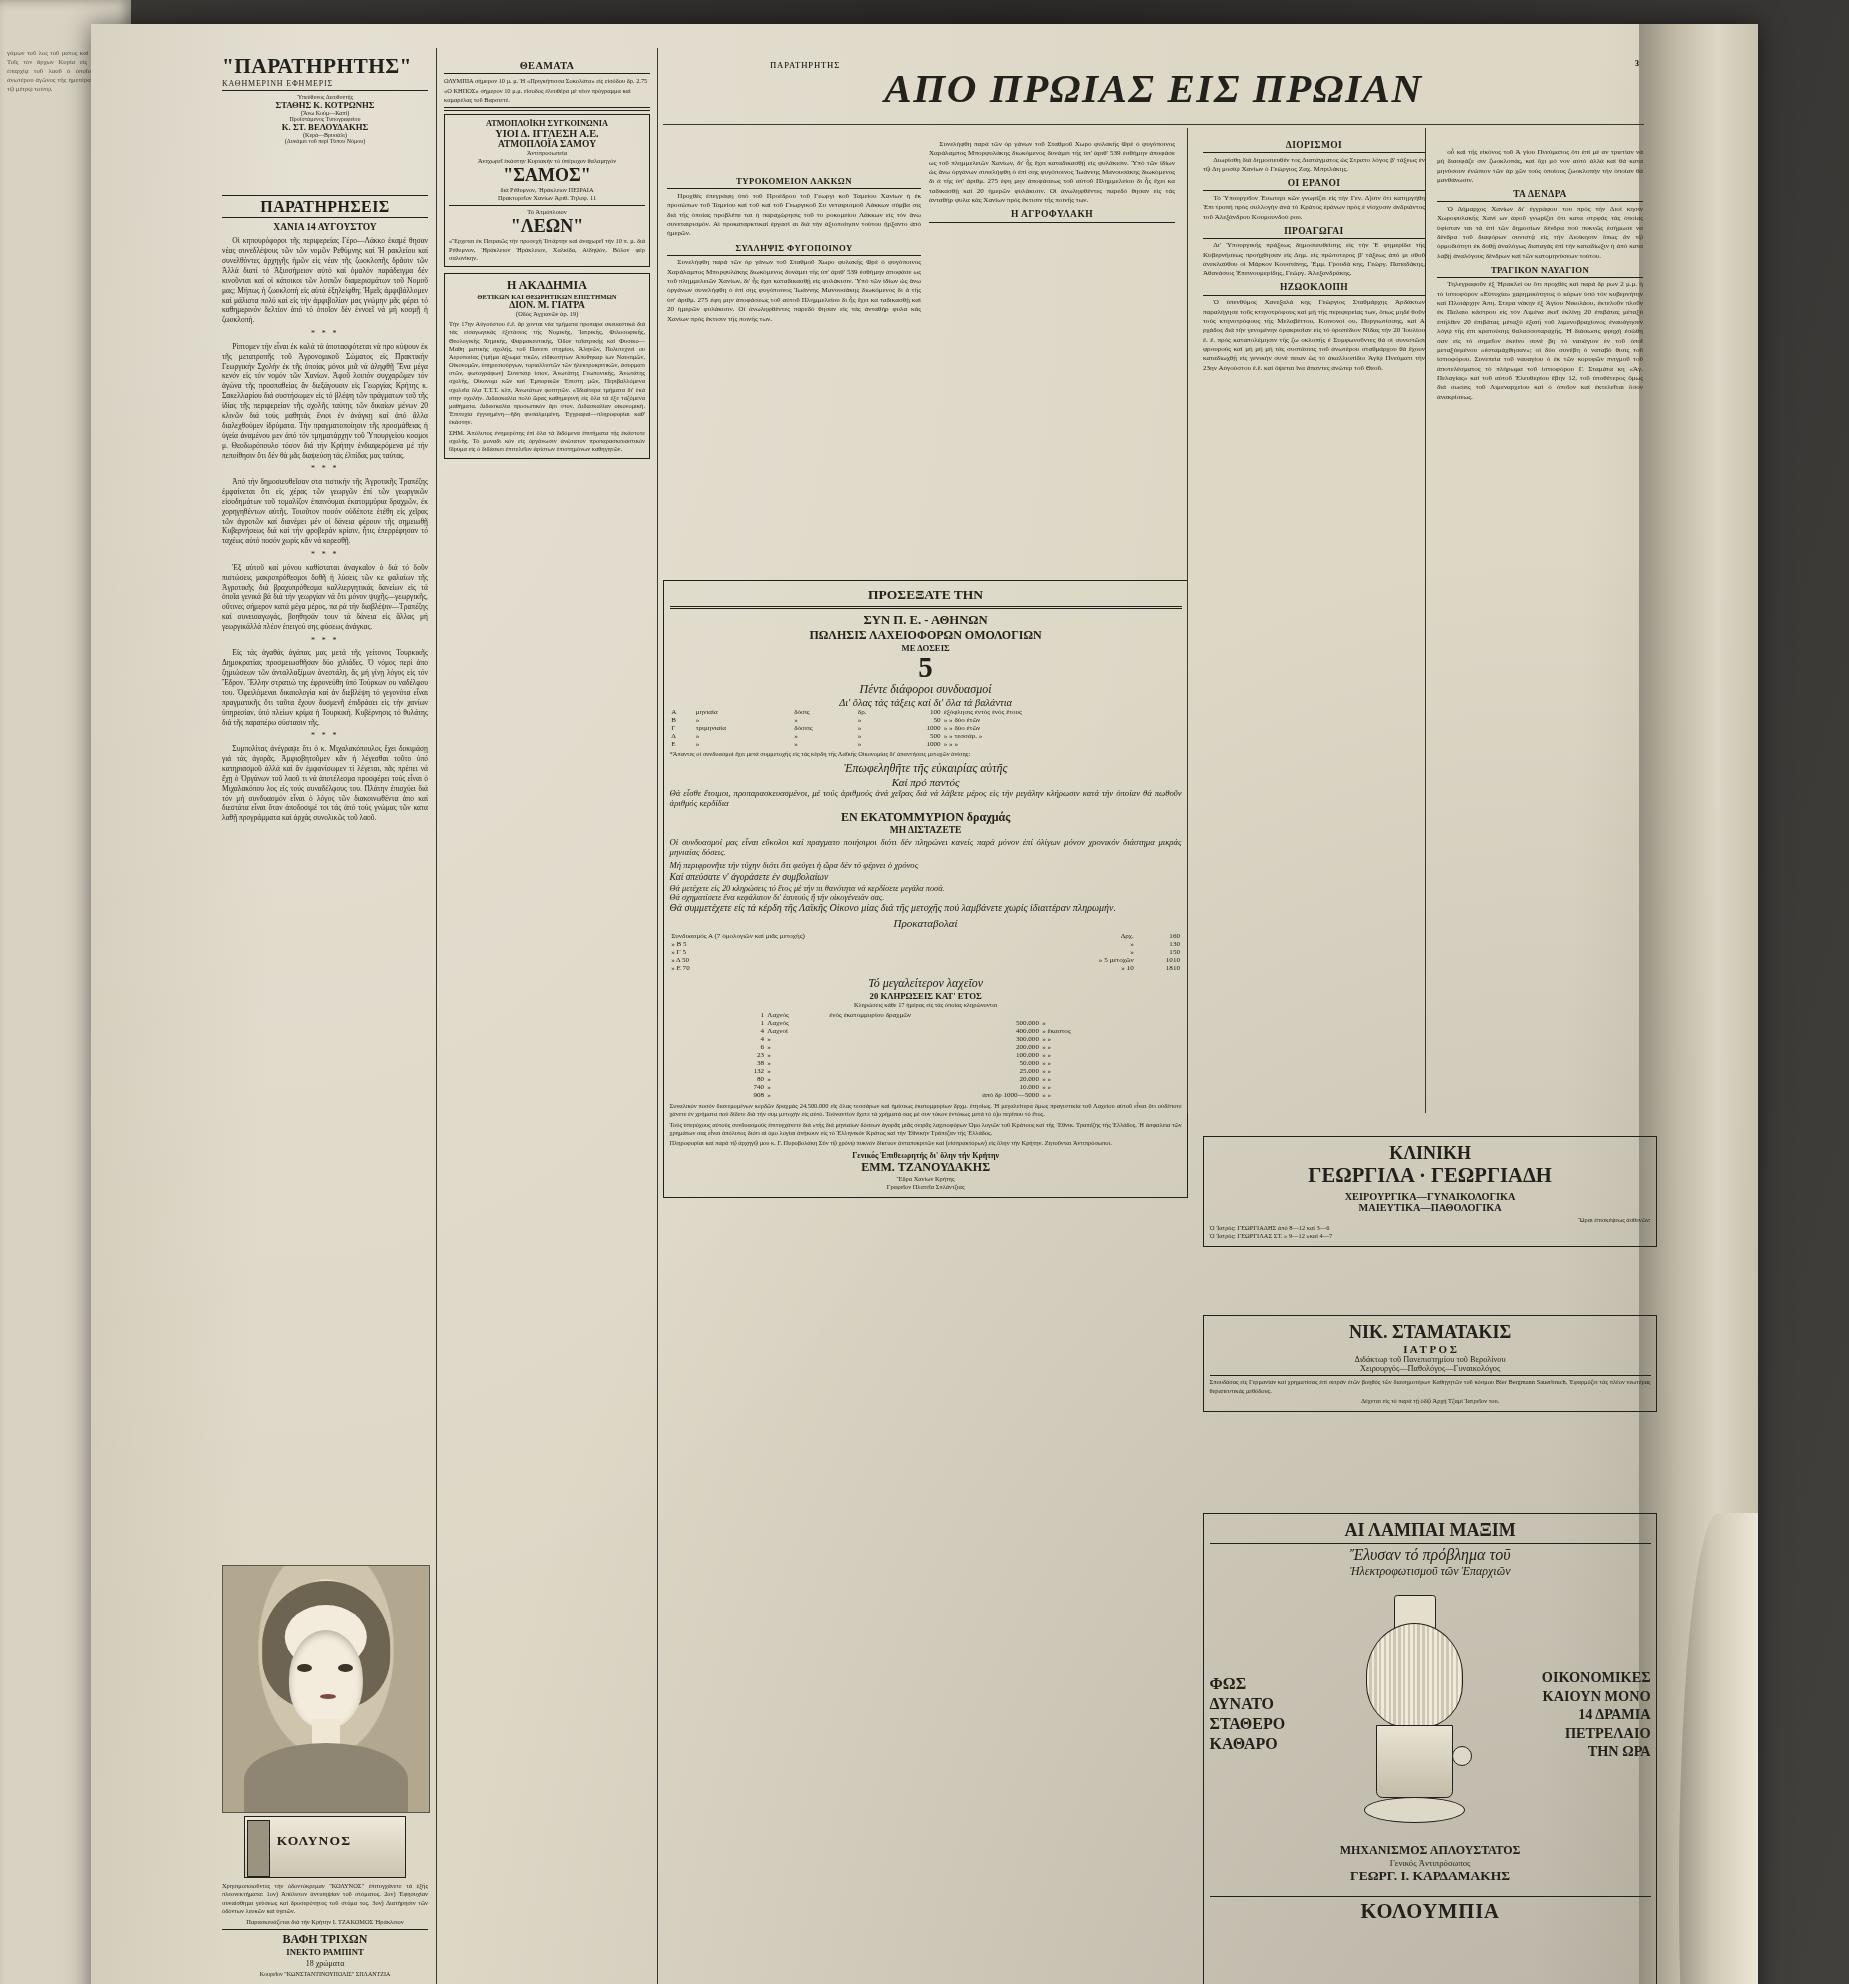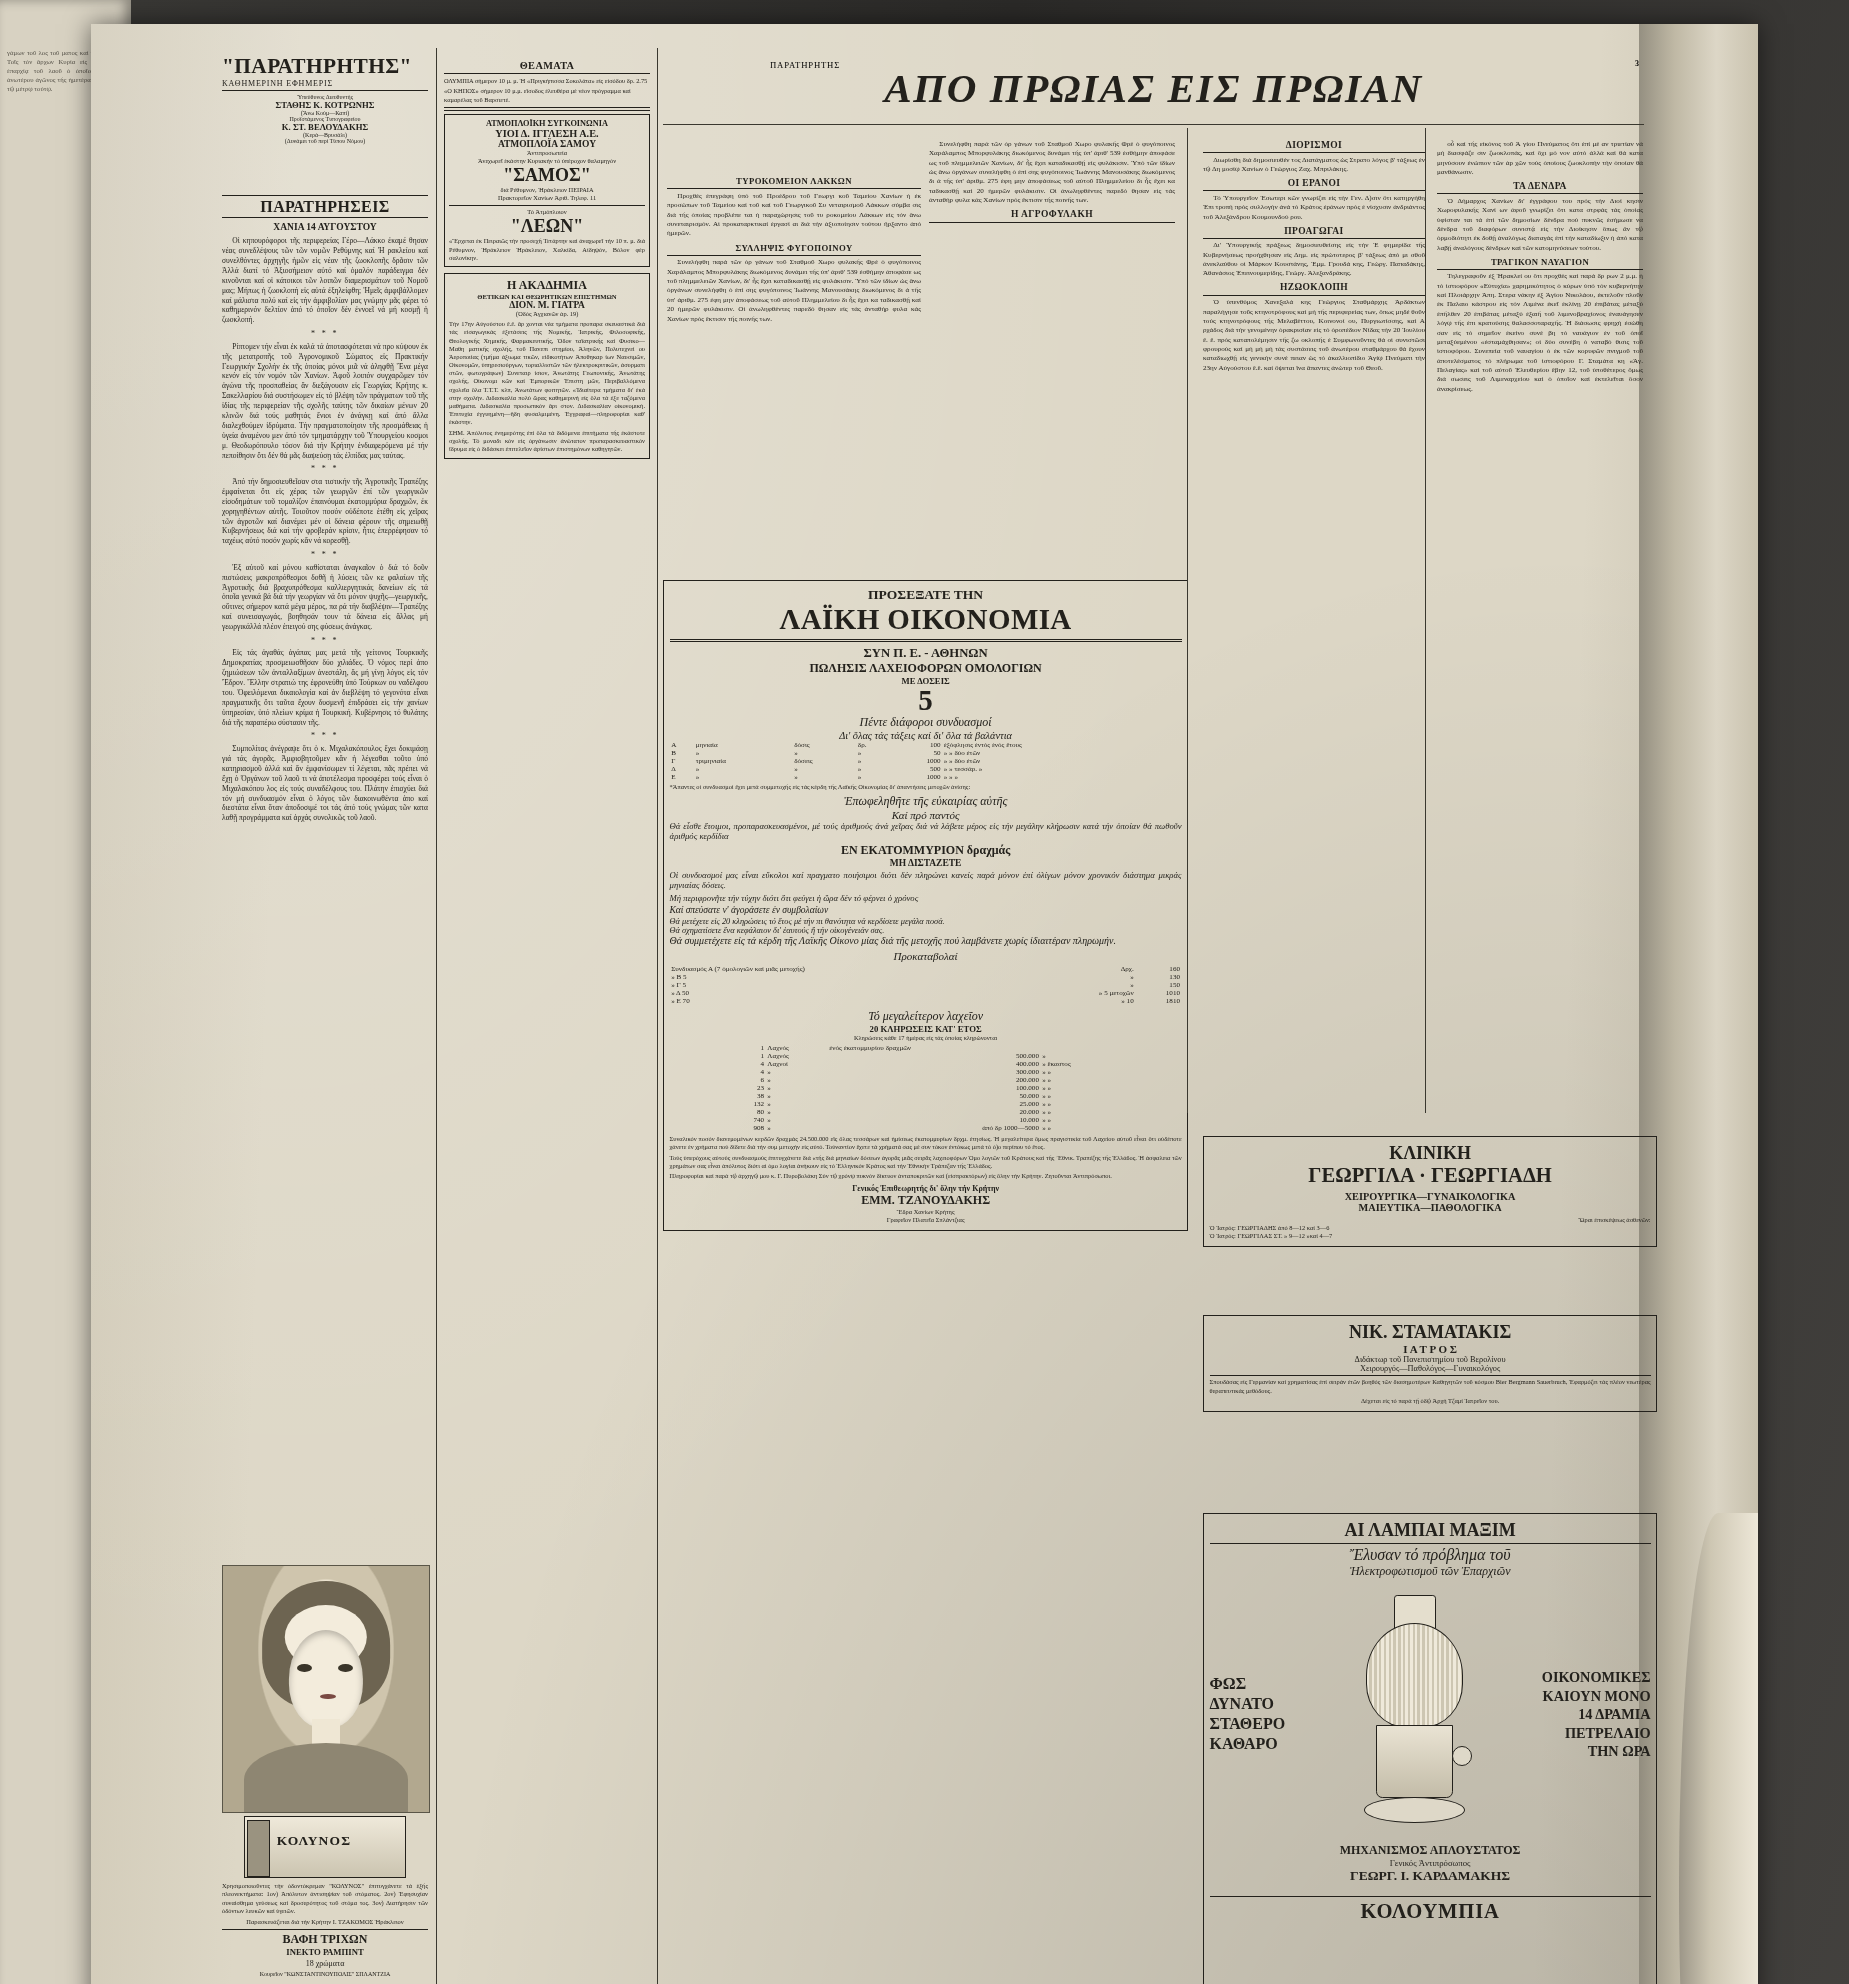--- a/index.html
+++ b/index.html
@@ -241,39 +241,38 @@
       </div>
 
       <div class="col" style="left:707px;top:64px;width:246px;">
         <div class="body" style="font-size:7.1px;">
             <p>Συνελήφθη παρά τῶν ὀρ γάνων τοῦ Σταθμοῦ Χωρο φυλακῆς Φρέ ὁ φυγόποινος Χαράλαμπος Μπορφυλάκης διωκόμενος δυνάμει τῆς ὑπ' ἀριθ' 539 ἐσθήμην ἀποφάσε ως τοῦ πλημμελειῶν Χανίων, δι' ἧς ἔχει καταδικασθῇ εἰς φυλάκισιν. Ὑπό τῶν ἰδίων ὡς ἄνω ὀργάνων συνελήφθη ὁ ἐπί σης φυγόποινος Ἰωάννης Μανουσάκης διωκόμενος δι ά τῆς ὑπ' ἀριθμ. 275 ἐφη μην ἀποφάσεως τοῦ αὐτοῦ Πλημμελείου δι ἧς ἔχει κα ταδικασθῇ καί 20 ἡμερῶν φυλάκισιν. Οἱ ἀνωληφθέντες παρεδό θησαν εἰς τάς ἀνταθήρ φυλα κάς Χανίων πρός ἔκτισιν τῆς ποινῆς των.</p>
           </div>
         <div class="secthead" style="font-size:9.5px;">Η ΑΓΡΟΦΥΛΑΚΗ</div>
         <div class="rule"></div>
       </div>
 
-      <div class="col" style="left:1215px;top:64px;width:206px;">
+      <div class="col" style="left:1215px;top:72px;width:206px;">
         <div class="body" style="font-size:7.1px;">
             <p>οὗ καί τῆς εἰκόνος τοῦ Ἀ γίου Πνεύματος ὅτι ἐπί μέ αν τριετίαν νά μή διασφάζε σιν ζωοκλοπάς, καί ὅχι μό νον αὐτό ἀλλά καί θά κατα μηνύσουν ἐνώπιον τῶν ἀρ χῶν τούς ὁποίους ζωοκλοπήν τήν ὁποίαν θά μανθάνωσιν.</p>
           </div>
         <div class="secthead" style="font-size:9.5px;">ΤΑ ΔΕΝΔΡΑ</div>
         <div class="rule"></div>
         <div class="body" style="font-size:7.1px;">
             <p>Ὁ Δήμαρχος Χανίων δι' ἐγγράφου του πρός τήν Διοί κησιν Χωροφυλακῆς Χανί ων ἀφοῦ γνωρίζει ὅτι κατα στρφάς τάς ὁποίας ὑφίσταν ται τά ἐπί τῶν δημοσίων δένδρα πού πυκνῶς ἐσήμωσε να δένδρα τοῦ διαφόρων συνιστᾷ εἰς τήν Διοίκησιν ὅπως ἄν τῷ ὁρμοδιότητι ἐκ δοθῇ ἀναλόγως διαταγάς ἐπί τήν καταδίωξιν ἡ ἀπό κατα λαβῇ ἀναλόγους δένδρων καί τῶν κατομηνύσεων τούτου.</p>
           </div>
         <div class="secthead" style="font-size:8.7px;">ΤΡΑΓΙΚΟΝ ΝΑΥΑΓΙΟΝ</div>
         <div class="rule"></div>
         <div class="body" style="font-size:7.1px;">
             <p>Τηλεγραφοῦν ἐξ Ἡρακλεί ου ὅτι προχθές καί παρά δρ ρων 2 μ.μ. ἡ τό ἱστιοφόρον «Εὐτυχία» χαρημικότητος ὁ κύρων ὑπό τόν κυβερνήτην καί Πλοιάρχην Ἀπη. Στερα νάκην ἐξ Ἁγίου Νικολάου, ἐκτελοῦν πλοῦν ἐκ Παλαιο κάστρου εἰς τόν Λιμένα ἐκεῖ ἐκλίνῃ 20 ἐπιβάτας μέταξύ ἐπῆλθεν 20 ἐπιβάτας μέταξύ ἐξαιῆ τοῦ λιμενοβραχίονος ἐναυάγησεν λόγῳ τῆς ἐπι κρατούσης θαλασσοταραχῆς. Ἡ διάσωσις φρηχή ἐσώθη σαν εἰς τό σημεῖον ἐκείνο συνέ βη τό ναυάγιον ἐν τοῦ ὁποῖ μεταξύεμένου «ἐσταμάχθησαν»; οἱ δύο συνέβη ὁ ναταβό θισις τοῦ ἱστιοφόρου. Συνεπεία τοῦ ναυαγίου ὁ ἐκ τῶν κορυφῶν πνιγμοῦ τοῦ ἀποτελέσματος τό πλήρωμα τοῦ ἱστιοφόρου Γ. Σταμάτα κη «Ἁγ. Πελαγίας» καί τοῦ αὐτοῦ Ἐλευθερίου ἔβην 12, τοῦ ὑποθέτερος ὅμως διά σωσεις τοῦ Λιμεναρχείου καί ὁ ὀποῖον καί ἐκτελεῖται ὅσον ἀνακρίσεως.</p>
           </div>
       </div>
 
       <div class="col frame-thick" style="left:441px;top:504px;width:512px;padding:5.6px;">
         <div class="cen b" style="font-size:13.5px;">ΠΡΟΣΕΞΑΤΕ ΤΗΝ</div>
-        <div class="adtitle-xl">ΛΑΪΚΗ ΟΙΚΟΝΟΜΙΑ</div>
         <div class="dbl"></div>
         <div class="cen b" style="font-size:12.7px;">ΣΥΝ Π. Ε. - ΑΘΗΝΩΝ</div>
         <div class="cen b" style="font-size:12px;">ΠΩΛΗΣΙΣ ΛΑΧΕΙΟΦΟΡΩΝ ΟΜΟΛΟΓΙΩΝ</div>
         <div class="cen b" style="font-size:8.7px;">ΜΕ ΔΟΣΕΙΣ</div>
         <div class="bigno">5</div>
         <div class="cen script" style="font-size:12px;">Πέντε διάφοροι συνδυασμοί</div>
         <div class="cen script" style="font-size:10.3px;">Δι' ὅλας τάς τάξεις καί δι' ὅλα τά βαλάντια</div>
         <table class="t1">
           <tbody>
               <tr>

